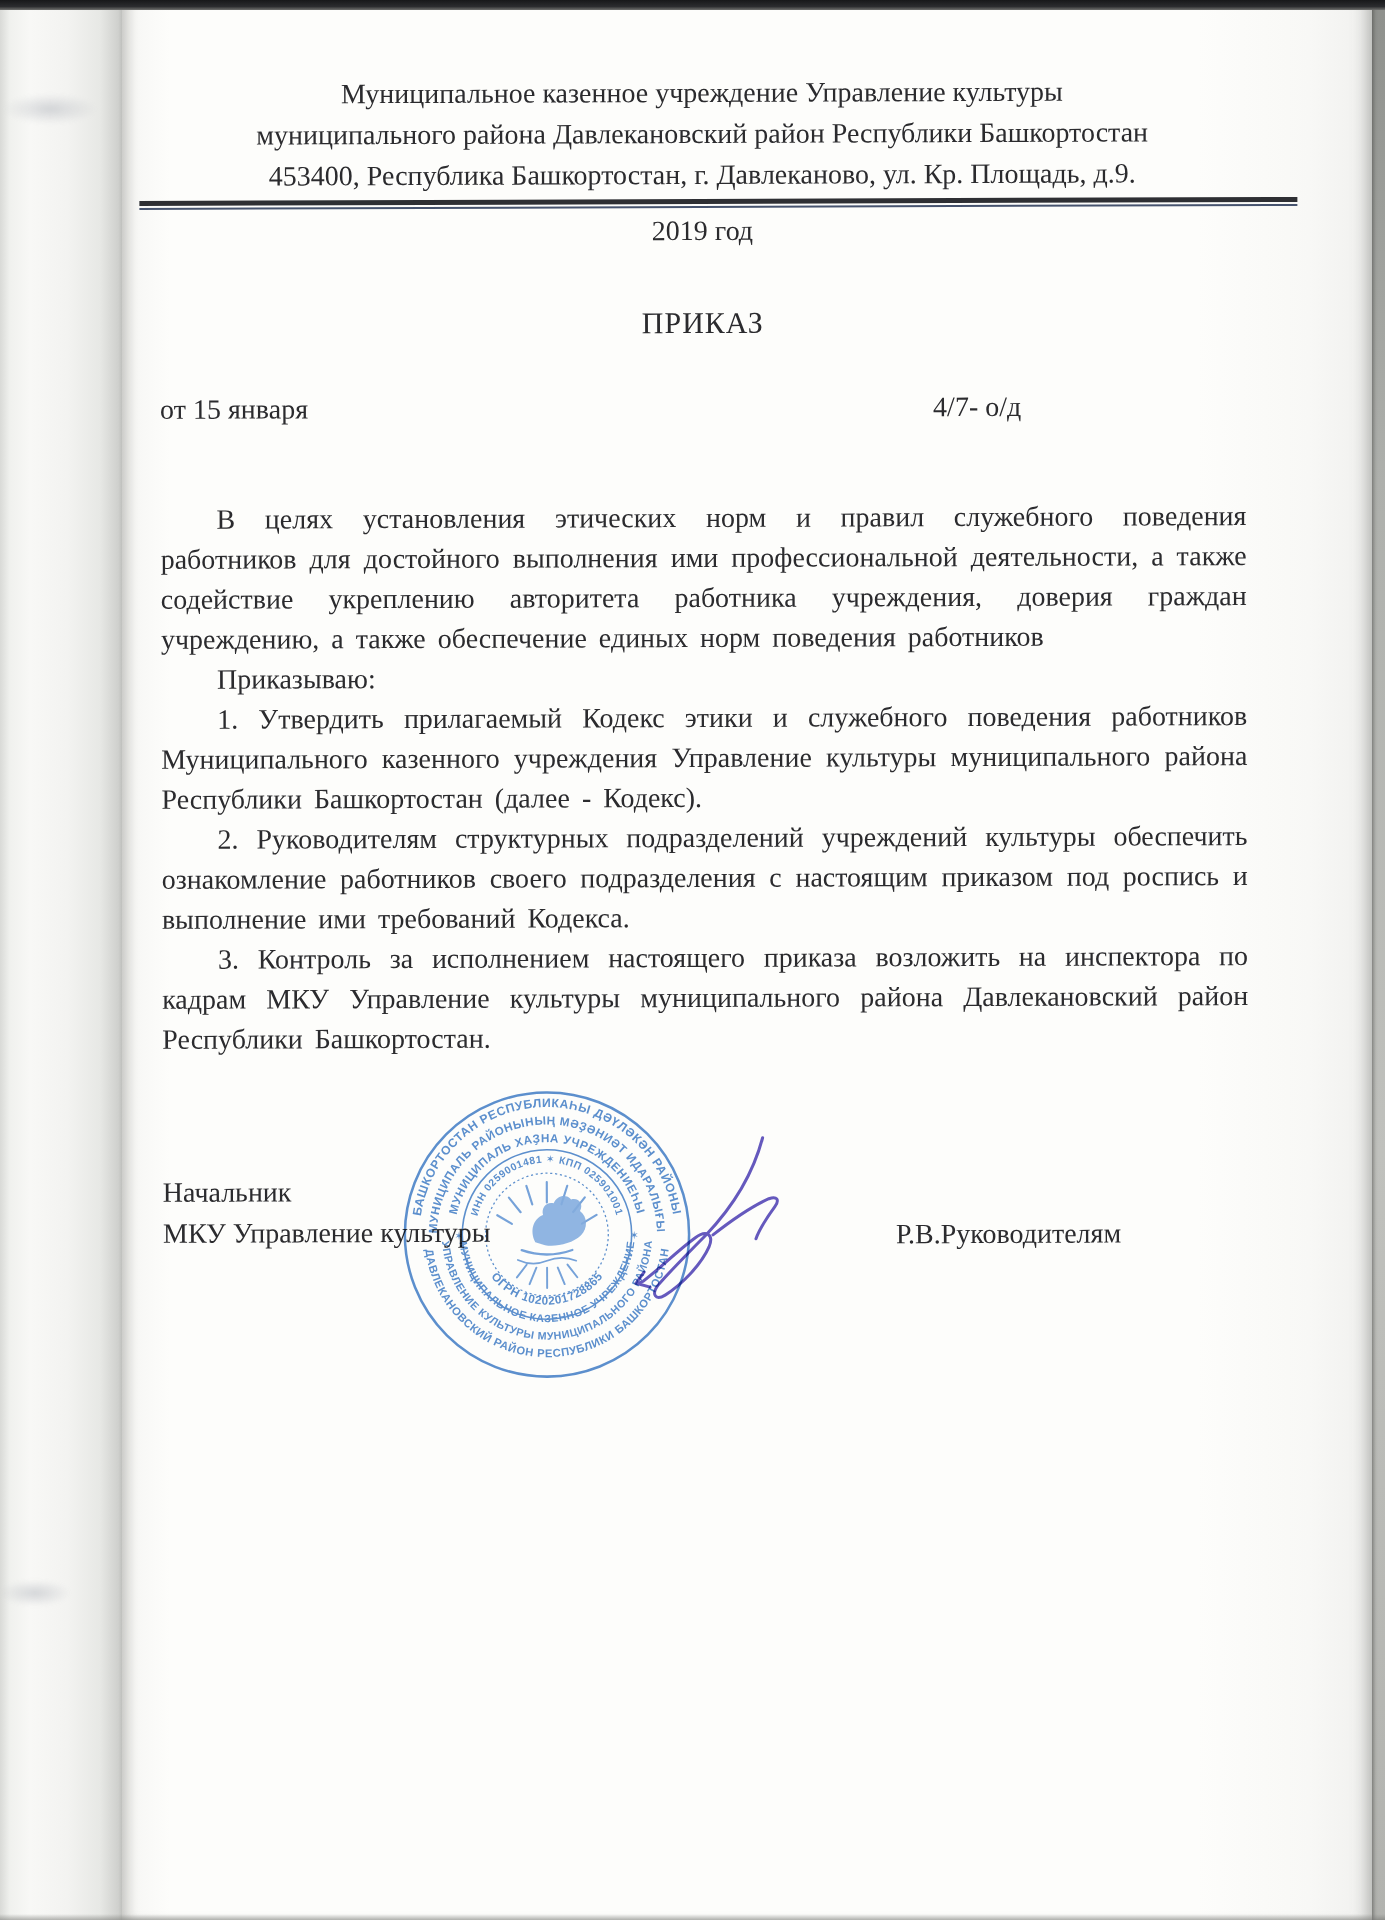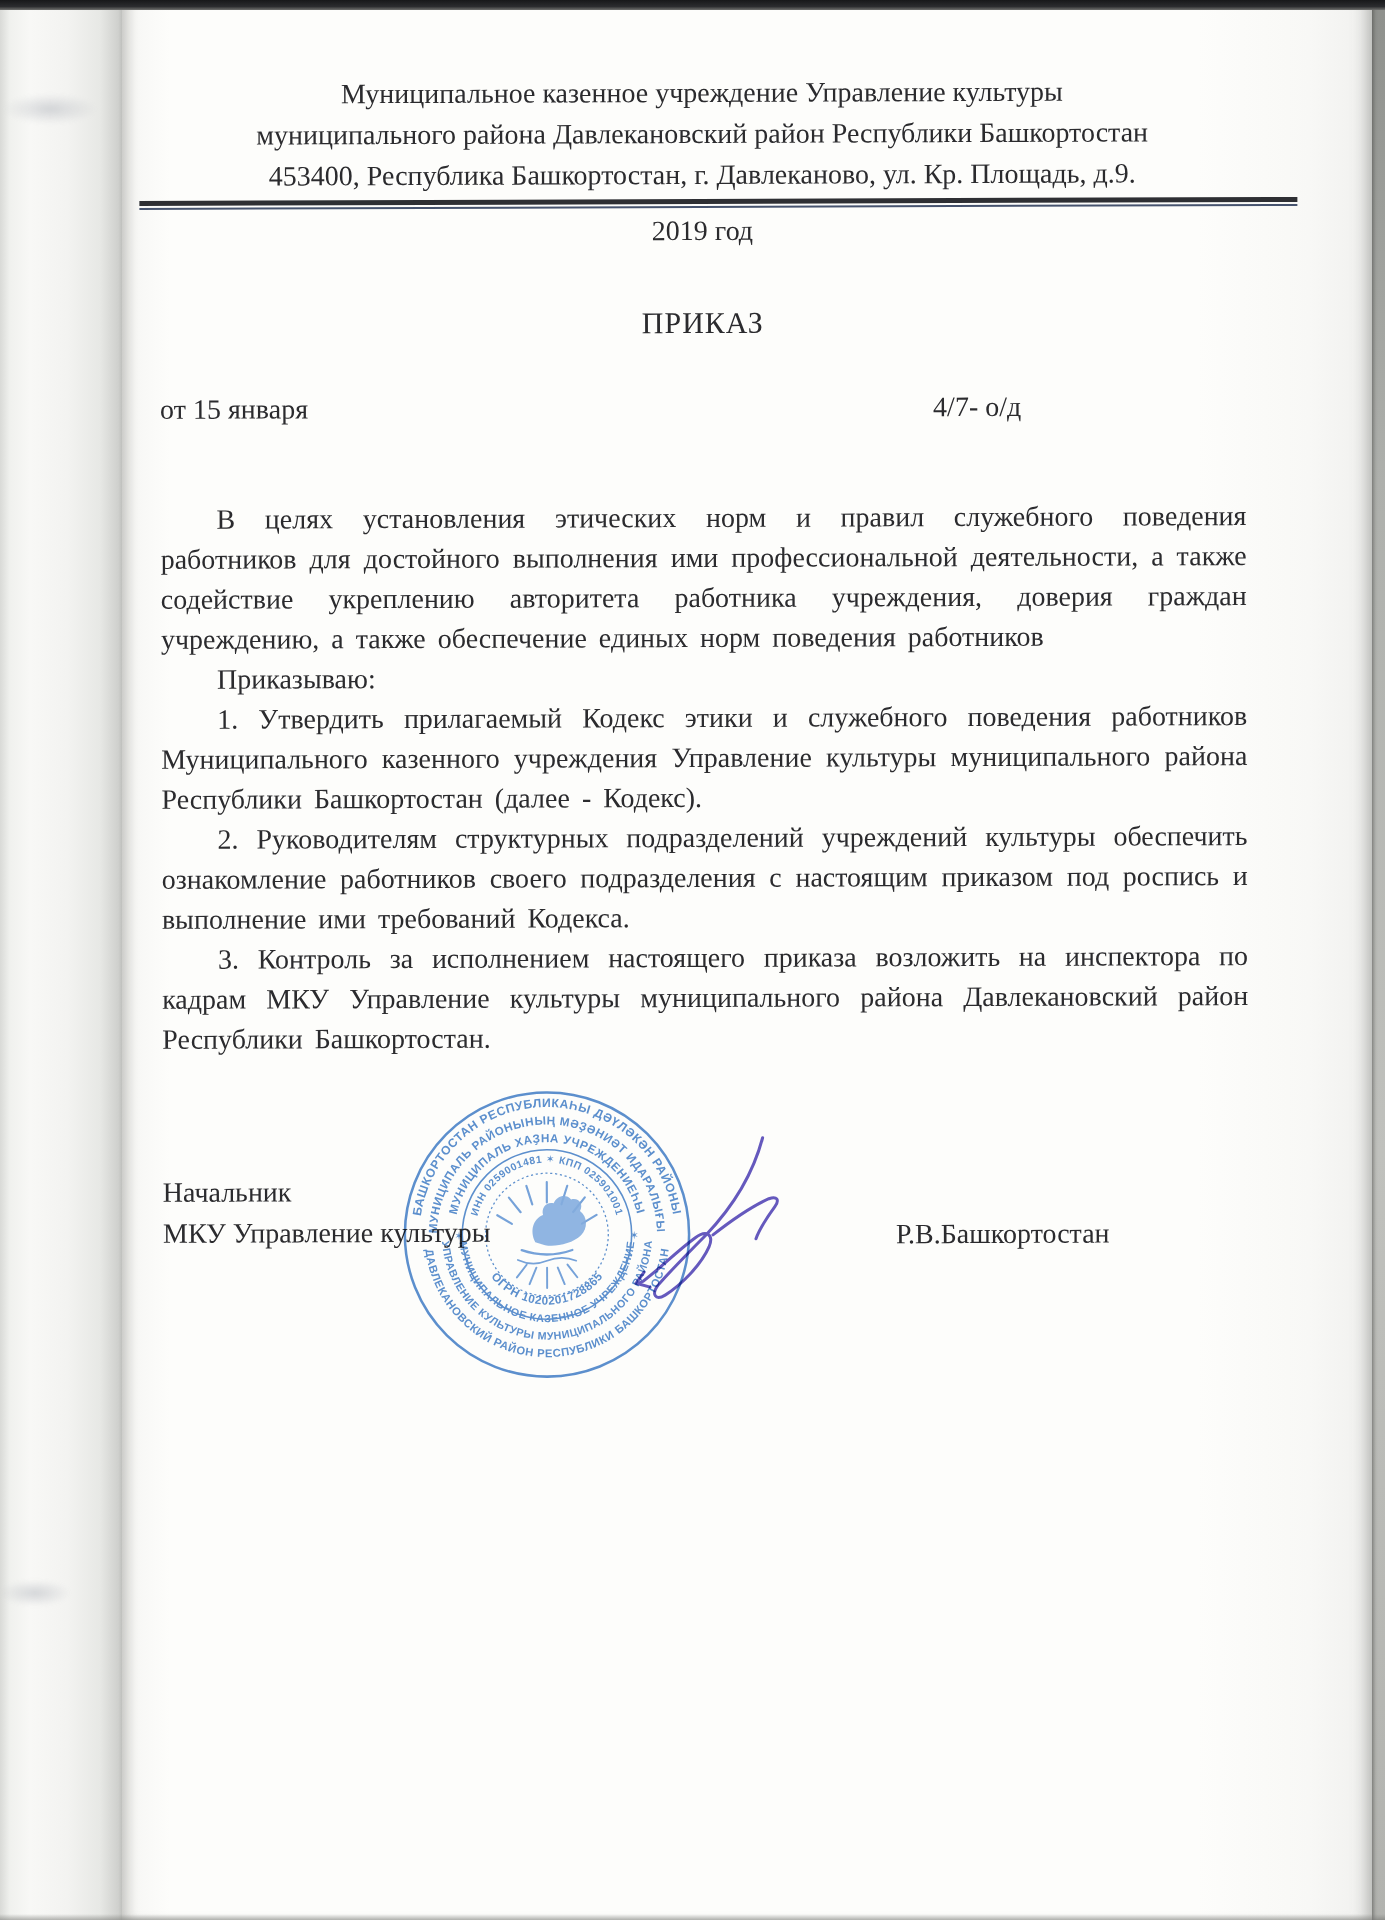--- a/index.html
+++ b/index.html
@@ -110,21 +110,21 @@
       <p>В целях установления этических норм и правил служебного поведения работников для достойного выполнения ими профессиональной деятельности, а также содействие укреплению авторитета работника учреждения, доверия граждан учреждению, а также обеспечение единых норм поведения работников</p>
       <p>Приказываю:</p>
       <p>1. Утвердить прилагаемый Кодекс этики и служебного поведения работников Муниципального казенного учреждения Управление культуры муниципального района Республики Башкортостан (далее - Кодекс).</p>
       <p>2. Руководителям структурных подразделений учреждений культуры обеспечить ознакомление работников своего подразделения с настоящим приказом под роспись и выполнение ими требований Кодекса.</p>
       <p>3. Контроль за исполнением настоящего приказа возложить на инспектора по кадрам МКУ Управление культуры муниципального района Давлекановский район Республики Башкортостан.</p>
     </div>
 
     <div class="sig-block">
       <div>Начальник</div>
       <div>МКУ Управление культуры</div>
-      <div class="sig-name">Р.В.Башкортостан</div>
+      <div class="sig-name">Р.В.Руководителям</div>
     </div>
 
     <svg class="stamp" viewBox="0 0 300 300" aria-hidden="true">
       <defs>
         <path id="arcT1" d="M 19 150 A 131 131 0 0 1 281 150"></path>
         <path id="arcT2" d="M 37 150 A 113 113 0 0 1 263 150"></path>
         <path id="arcT3" d="M 55 150 A 95 95 0 0 1 245 150"></path>
         <path id="arcT4" d="M 76 150 A 74 74 0 0 1 224 150"></path>
         <path id="arcB1" d="M 78 150 A 72 72 0 0 0 222 150"></path>
         <path id="arcB2" d="M 60 150 A 90 90 0 0 0 240 150"></path>

